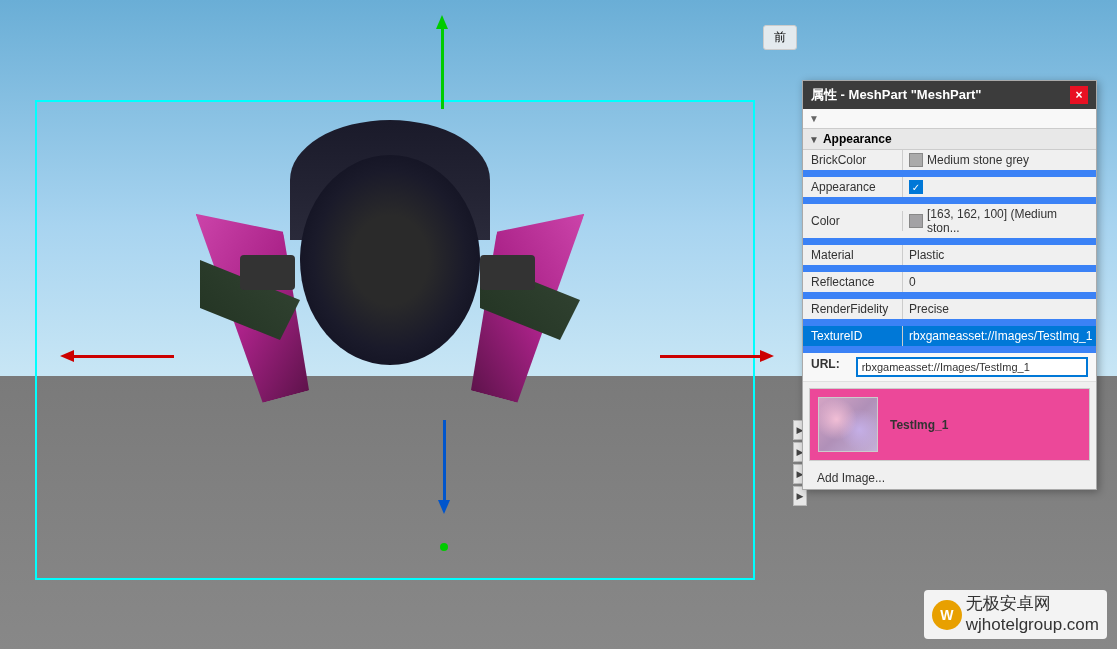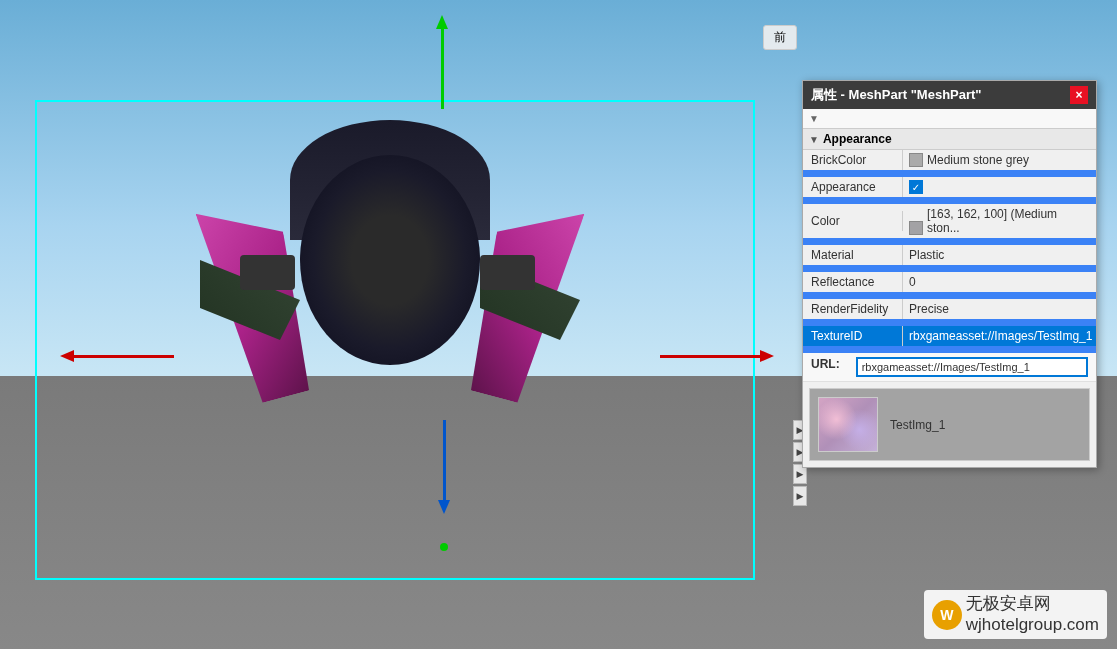--- a/index.html
+++ b/index.html
@@ -376,21 +376,21 @@
       flex-shrink: 0;
       border-right: 1px solid #ccc;
     }
 
     .prop-value {
       flex: 1;
       padding: 3px 6px;
       font-size: 12px;
       color: #333;
       display: flex;
-      align-items: flex-end;
+      align-items: center;
       gap: 4px;
     }
 
     .color-swatch {
       width: 14px;
       height: 14px;
       border: 1px solid #888;
       flex-shrink: 0;
     }
 
@@ -434,27 +434,28 @@
       border: 2px solid #0078d7;
       padding: 2px 4px;
       font-size: 11px;
       background: white;
       color: #333;
       outline: none;
     }
 
     
     .image-preview-area {
-      background: #a3a3a3;
+      background: #ec4899;
       border: 1px solid #ccc;
       margin: 6px;
       padding: 8px;
       display: flex;
       align-items: center;
       gap: 12px;
+      font-weight: bold;
     }
 
     .image-thumbnail {
       width: 60px;
       height: 55px;
       border: 1px solid #ccc;
       background: linear-gradient(135deg, #e8c4d8 0%, #c4a0c0 30%, #d4c0e8 60%, #b8a0c8 100%);
       flex-shrink: 0;
       display: flex;
       align-items: center;
@@ -641,13 +642,14 @@
     </div>
   </div>
 
   <div class="image-preview-area">
     <div class="image-thumbnail">
       <div class="thumb-inner"></div>
     </div>
     <span class="image-name">TestImg_1</span>
   </div>
 
+  <a class="add-image-link">Add Image...</a>
 </div>
 
 </body></html>

